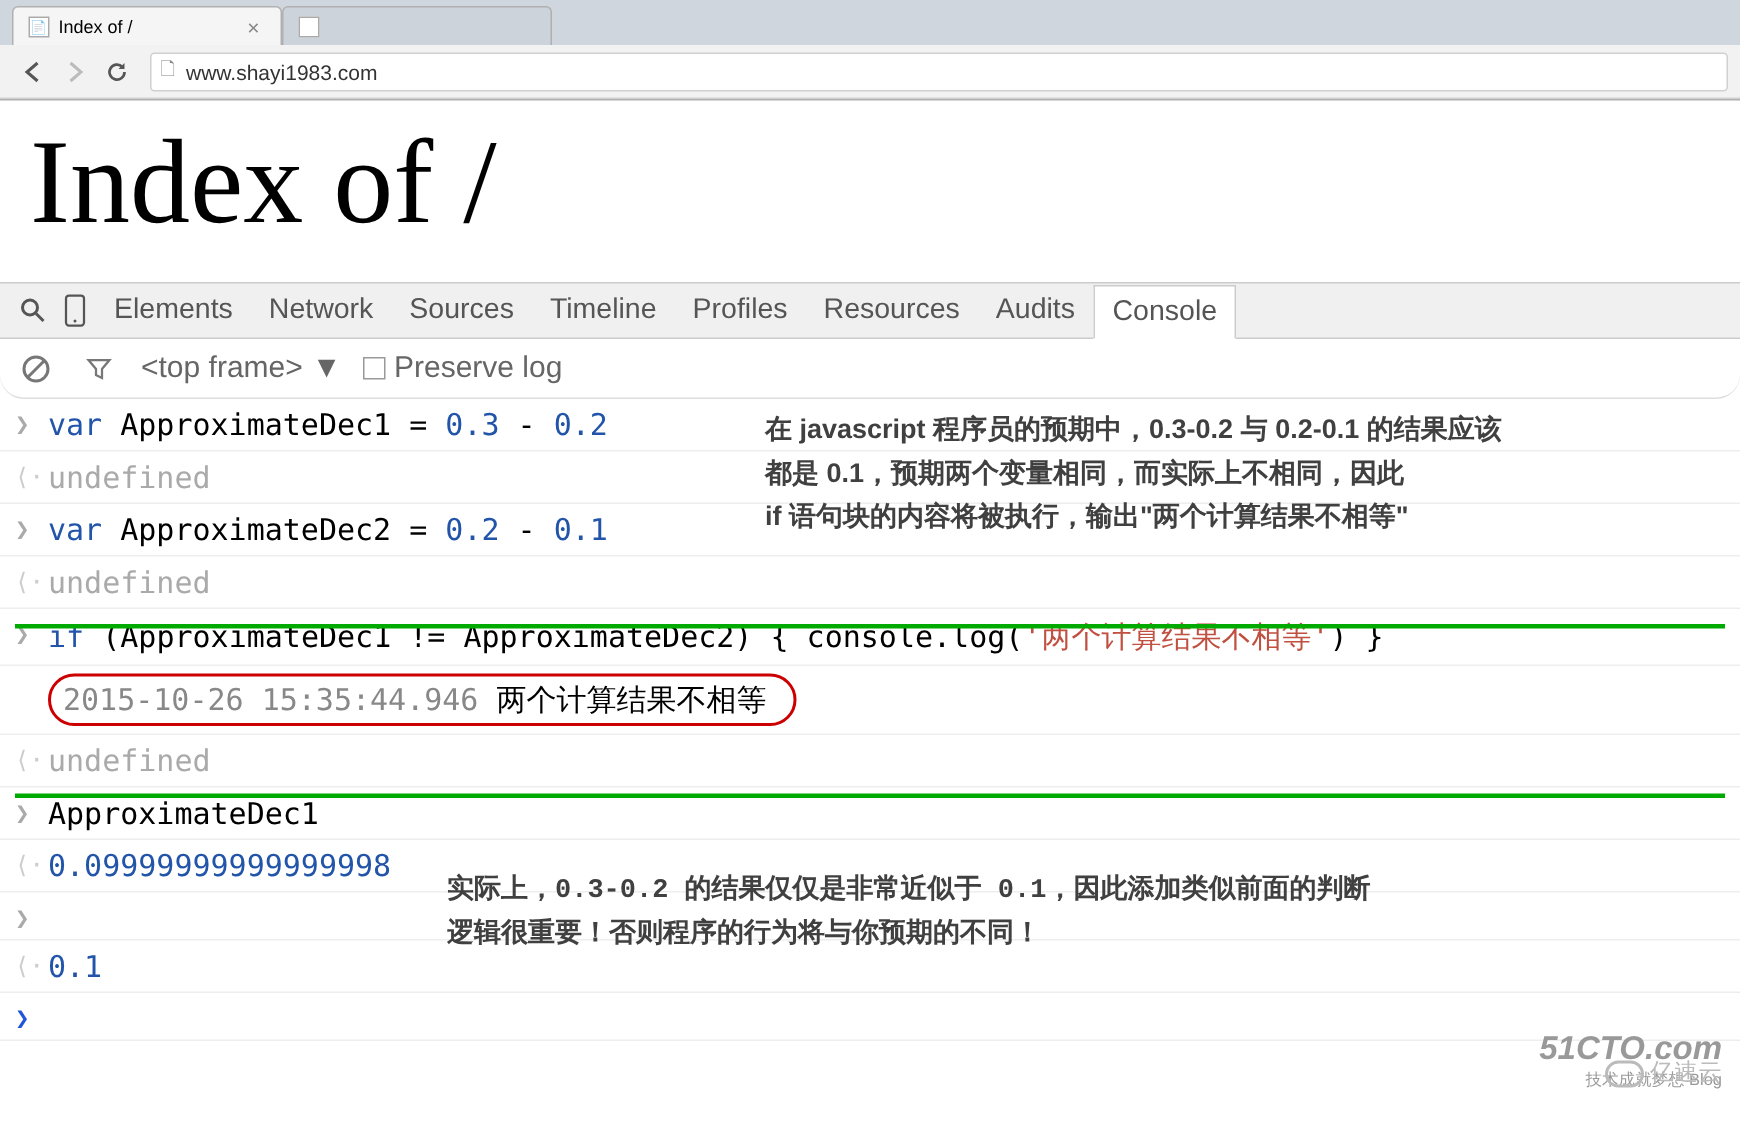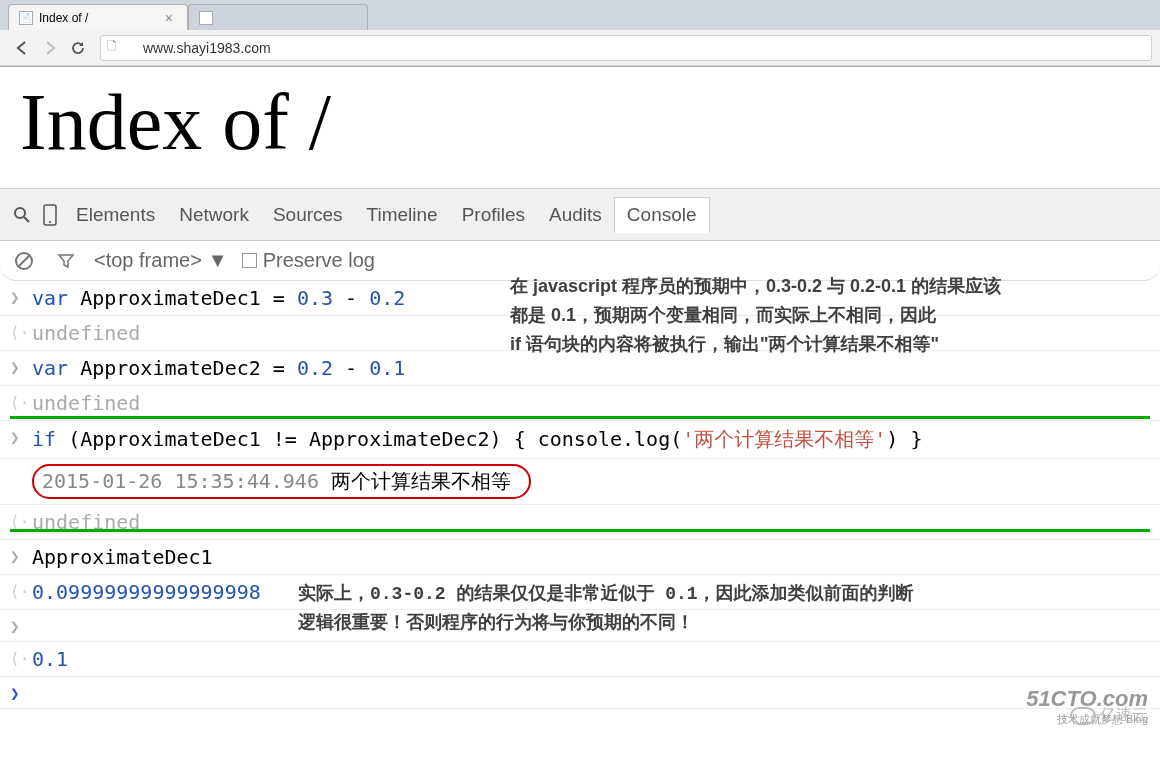--- a/index.html
+++ b/index.html
@@ -8,25 +8,25 @@
 .tab-bar { display: flex; align-items: flex-end; height: 30px; padding-left: 8px; background: #cfd6de; }
 .tab { display: flex; align-items: center; background: #f5f5f5; border: 1px solid #b0b0b0; border-bottom: none; border-top-left-radius: 4px; border-top-right-radius: 4px; padding: 4px 10px; font-size: 12px; min-width: 180px; height: 26px; margin-top: 4px; position: relative; }
 .tab.inactive { background: #ccd3db; color: #888; }
 .tab .favicon { width: 14px; height: 14px; margin-right: 6px; border: 1px solid #aaa; background: #fff; display: flex; align-items: center; justify-content: center; font-size: 9px; }
 .tab .tab-close { margin-left: auto; font-size: 14px; color: #888; padding: 0 4px; }
 .toolbar { display: flex; align-items: center; height: 36px; padding: 0 8px; background: #f2f2f2; border-bottom: 1px solid #d0d0d0; }
 .nav-btn { width: 24px; height: 24px; display: flex; align-items: center; justify-content: center; color: #666; font-size: 18px; margin: 0 2px; }
 .nav-btn.disabled { color: #bbb; }
 .url-bar { flex: 1; display: flex; align-items: center; background: #fff; border: 1px solid #d0d0d0; border-radius: 3px; height: 26px; margin-left: 8px; padding: 0 6px; }
 .url-protocol-icon { width: 16px; color: #888; font-size: 12px; }
-.url-text { font-size: 14px; color: #333; margin-left: 20px; }
+.url-text { font-size: 14px; color: #333; margin-left: 1px; }
 .page-content { padding: 10px 20px 20px; }
 .page-title { font-family: "Times New Roman", serif; font-size: 80px; font-weight: normal; }
 .devtools { position: relative; }
-.devtools-tabs { display: flex; align-items: center; border-top: 1px solid #ccc; border-bottom: 1px solid #ccc; background: #f0f0f0; height: 53px; padding: 0 8px; font-size: 19px; color: #555; }
+.devtools-tabs { display: flex; align-items: center; border-top: 1px solid #ccc; border-bottom: 1px solid #ccc; background: #f0f0f0; height: 38px; padding: 0 8px; font-size: 19px; color: #555; }
 .dt-tab { padding: 6px 12px; cursor: default; }
 .dt-tab.active { background: #fff; border: 1px solid #ccc; border-bottom: 1px solid #fff; margin-bottom: -1px; }
 .dt-icon { width: 28px; height: 28px; display: flex; align-items: center; justify-content: center; font-size: 20px; color: #555; }
 .devtools-subbar { display: flex; align-items: center; border-bottom: 1px solid #ddd; height: 40px; padding: 0 10px; font-size: 20px; color: #666; gap: 14px; border-radius: 16px; }
 .frame-selector { display: flex; align-items: center; gap: 6px; }
 .checkbox { width: 15px; height: 15px; border: 1px solid #999; background: #fff; display: inline-block; }
 .console-body { font-family: Consolas, monospace; font-size: 20px; }
 .console-row { display: flex; align-items: flex-start; padding: 5px 10px; border-bottom: 1px solid #eee; position: relative; }
 .console-row .chevron { width: 22px; color: #aaa; font-size: 16px; margin-top: 2px; }
 .console-row.output .chevron { color: #ccc; }
@@ -100,20 +100,21 @@
       <svg width="16" height="22" viewBox="0 0 16 22">
           <rect x="2" y="1" width="12" height="20" rx="2" stroke="#555" stroke-width="1.5" fill="none"></rect>
           <circle cx="8" cy="18" r="1" fill="#555"></circle>
         </svg>
     </div>
     <div class="dt-tab">Elements</div>
     <div class="dt-tab">Network</div>
     <div class="dt-tab">Sources</div>
     <div class="dt-tab">Timeline</div>
     <div class="dt-tab">Profiles</div>
+    <div class="dt-tab">Resources</div>
     <div class="dt-tab">Audits</div>
     <div class="dt-tab active">Console</div>
   </div>
   <div class="devtools-subbar">
     <div class="dt-icon">
       <svg width="20" height="20" viewBox="0 0 20 20">
           <circle cx="10" cy="10" r="8" stroke="#777" stroke-width="2" fill="none"></circle>
           <line x1="4" y1="16" x2="16" y2="4" stroke="#777" stroke-width="2"></line>
         </svg>
     </div>
@@ -148,21 +149,21 @@
       <div class="console-row output">
         <span class="chevron">⟨·</span>
         <span class="code-line"><span class="undef">undefined</span></span>
       </div>
       <div class="console-row">
         <span class="chevron">❯</span>
         <span class="code-line"><span class="kw">if</span><span> (ApproximateDec1 != ApproximateDec2) { console.log(</span><span class="str">'两个计算结果不相等'</span><span>) }</span></span>
       </div>
       <div class="console-row">
         <span class="chevron"> </span>
-        <span class="log-box"><span class="code-line"><span class="log-time">2015-01-26 15:35:44.946 </span><span> 两个计算结果不相等</span></span></span>
+        <span class="log-box"><span class="code-line"><span class="log-time">2015-10-26 15:35:44.946 </span><span> 两个计算结果不相等</span></span></span>
       </div>
       <div class="console-row output">
         <span class="chevron">⟨·</span>
         <span class="code-line"><span class="undef">undefined</span></span>
       </div>
       <div class="console-row">
         <span class="chevron">❯</span>
         <span class="code-line"><span>ApproximateDec1</span></span>
       </div>
       <div class="console-row output">

